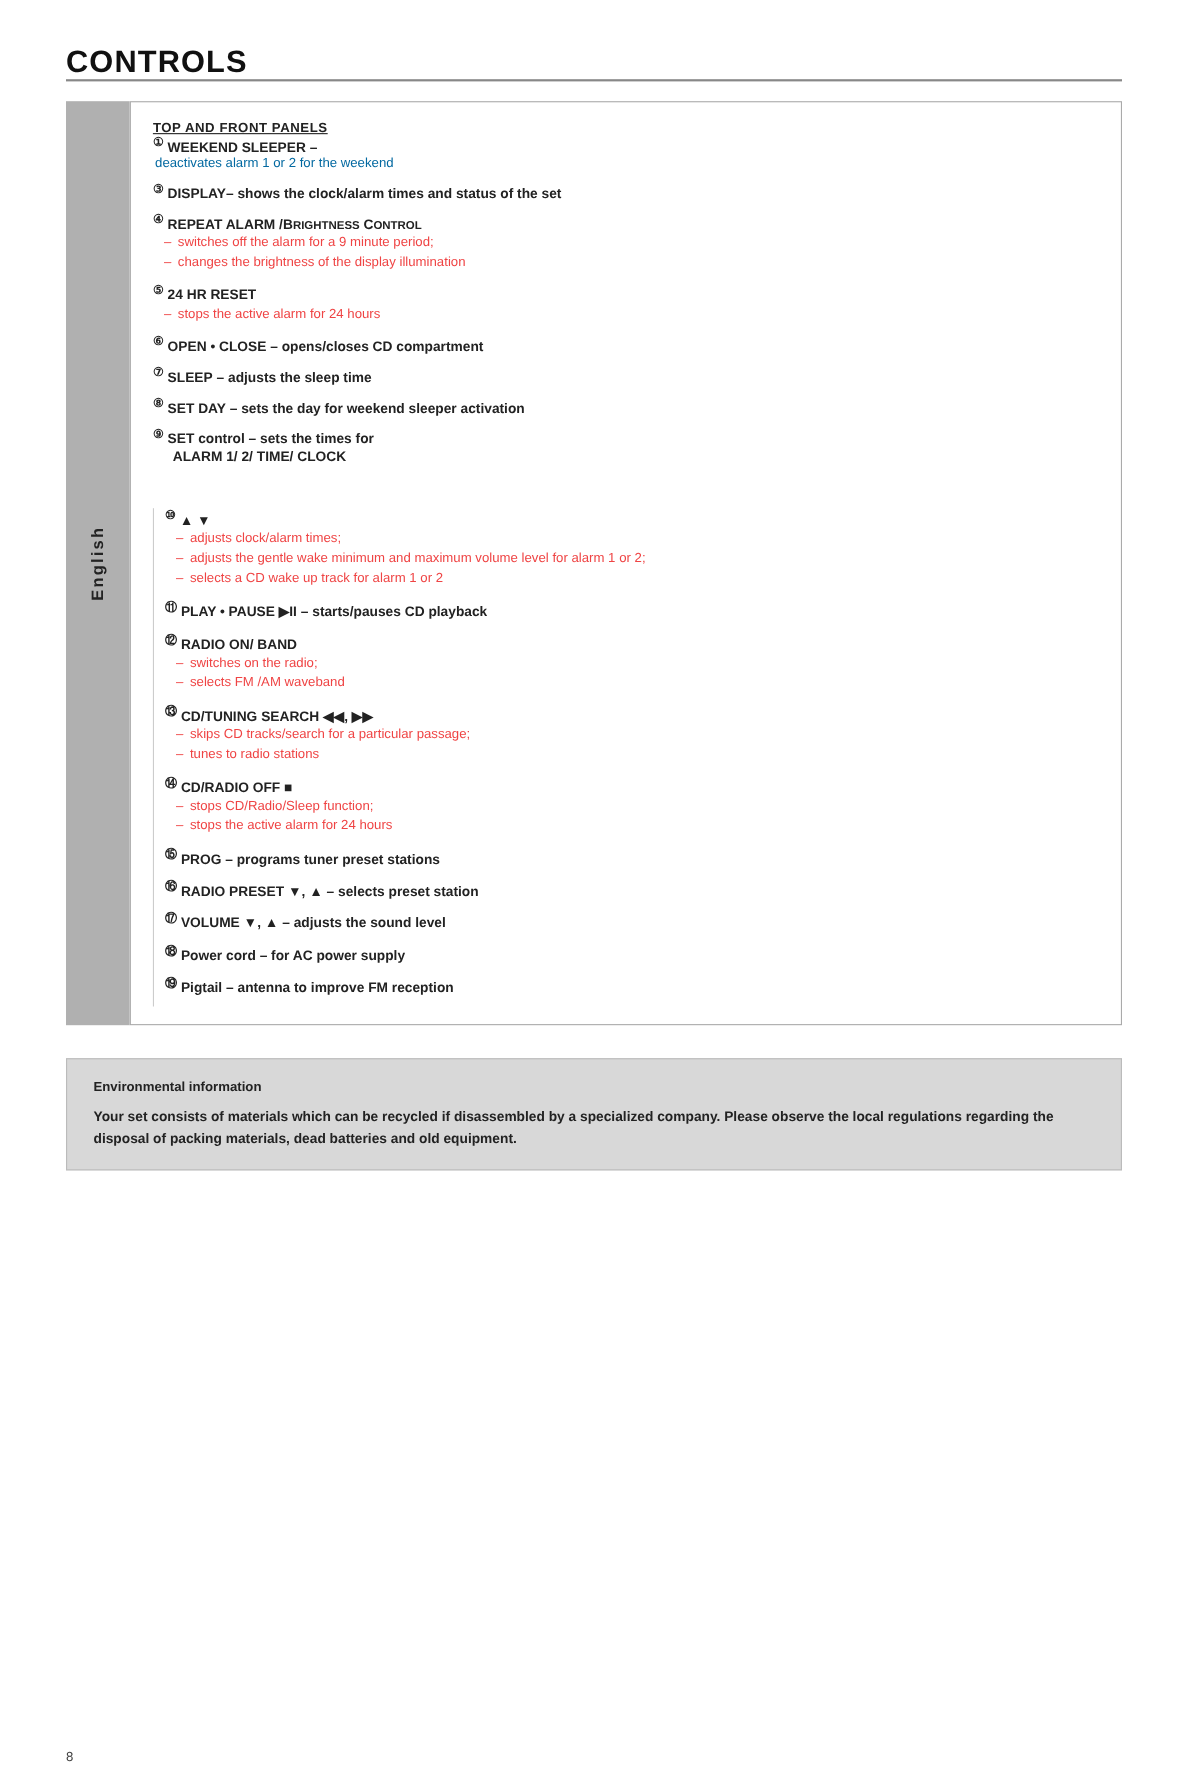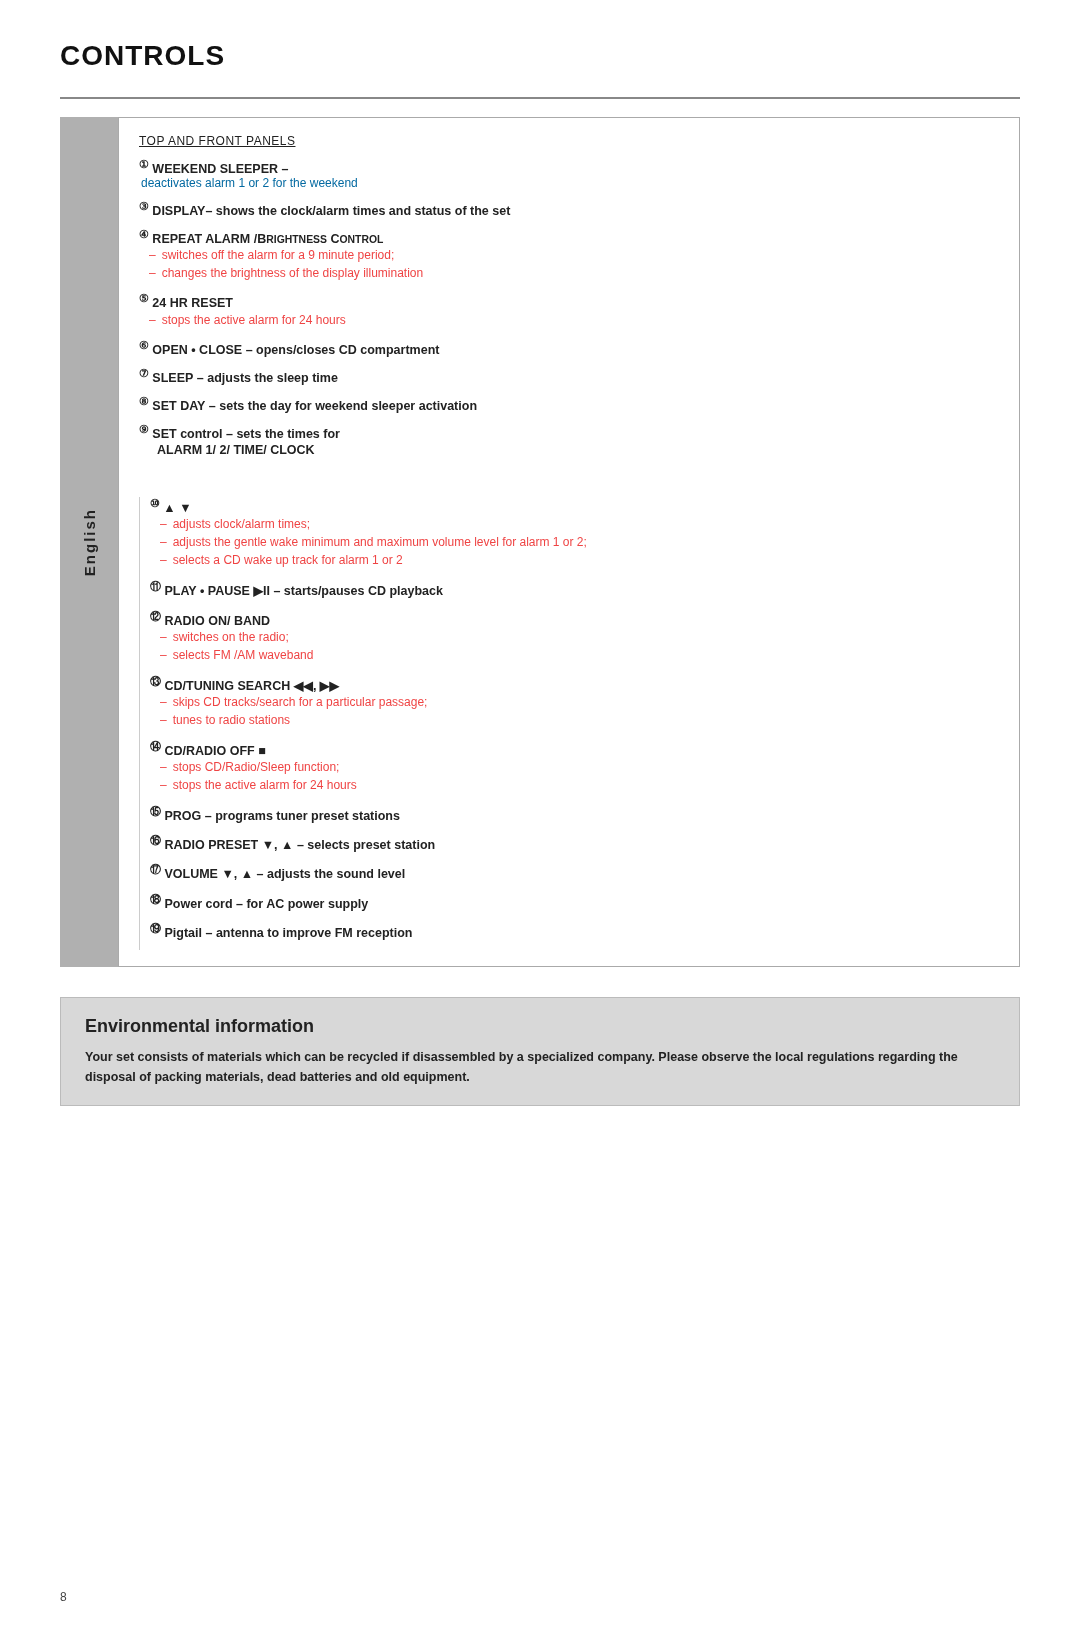--- a/index.html
+++ b/index.html
@@ -20,21 +20,21 @@
     }
     .title-section {
       margin-bottom: 18px;
     }
     h1.controls-title {
       font-size: 28px;
       font-weight: bold;
       letter-spacing: 1px;
       color: #111;
       border-bottom: 2px solid #888;
-      padding-bottom: 25px;
+      padding-bottom: 0;
       margin-bottom: 16px;
     }
     .main-content {
       display: flex;
       flex-direction: row;
       gap: 0;
     }
     .sidebar {
       width: 58px;
       min-height: 400px;
@@ -54,23 +54,22 @@
       letter-spacing: 2px;
     }
     .content-area {
       flex: 1;
       border: 1px solid #aaa;
       padding: 16px 20px 16px 20px;
       background: #fff;
     }
     .section-header {
       font-size: 12px;
-      font-weight: normal;
+      font-weight: bold;
       text-decoration: underline;
-      margin-bottom: 10px;
       letter-spacing: 0.5px;
     }
     .two-col {
       display: flex;
       flex-direction: column;
       gap: 30px;
     }
     .col-left {
       flex: 1;
       padding-right: 10px;
@@ -106,21 +105,21 @@
       flex-shrink: 0;
     }
     .env-box {
       background: #d8d8d8;
       border: 1px solid #bbb;
       padding: 18px 24px;
       margin-top: 30px;
     }
     .env-title {
       font-weight: bold;
-      font-size: 18px;
+      font-size: 12px;
       margin-bottom: 10px;
     }
     .env-text {
       font-size: 12.5px;
       color: #222;
       margin-bottom: 10px;
       line-height: 1.6;
     }
     .env-bold {
       font-size: 12.5px;

